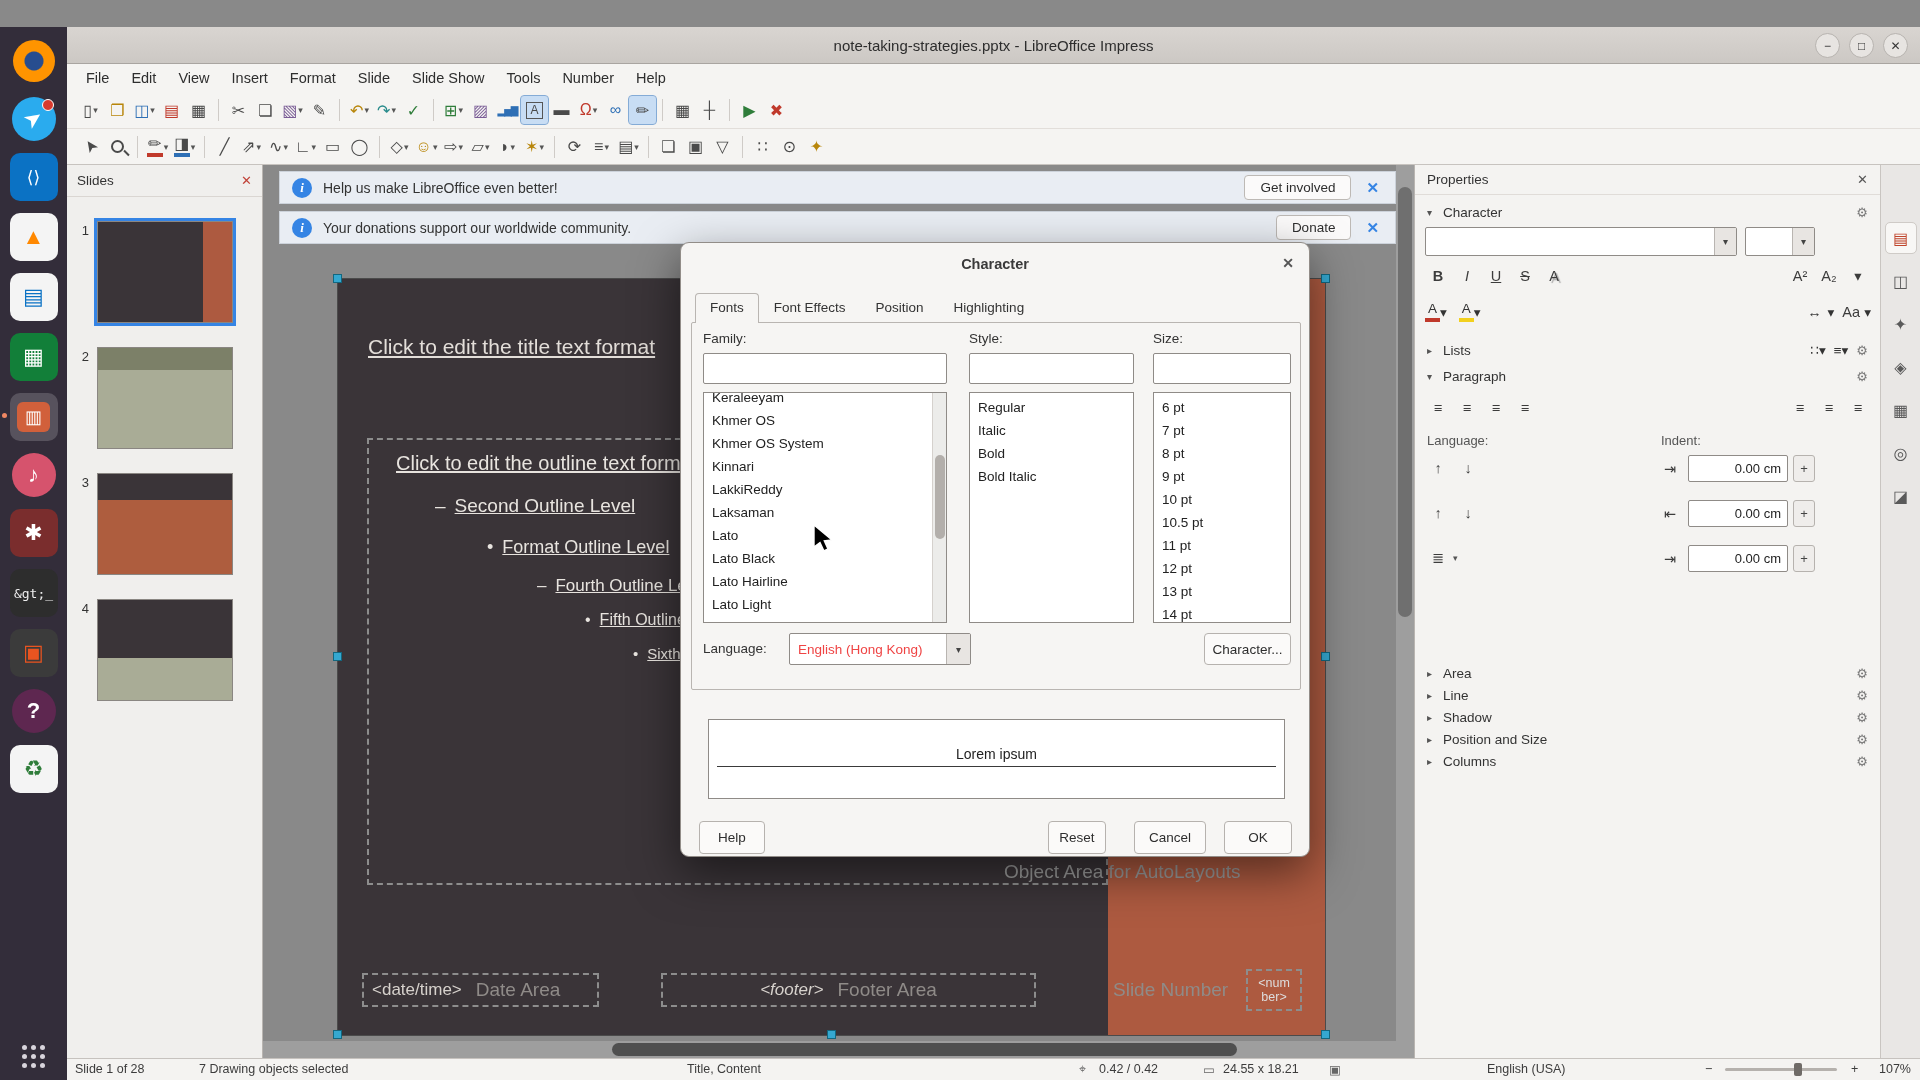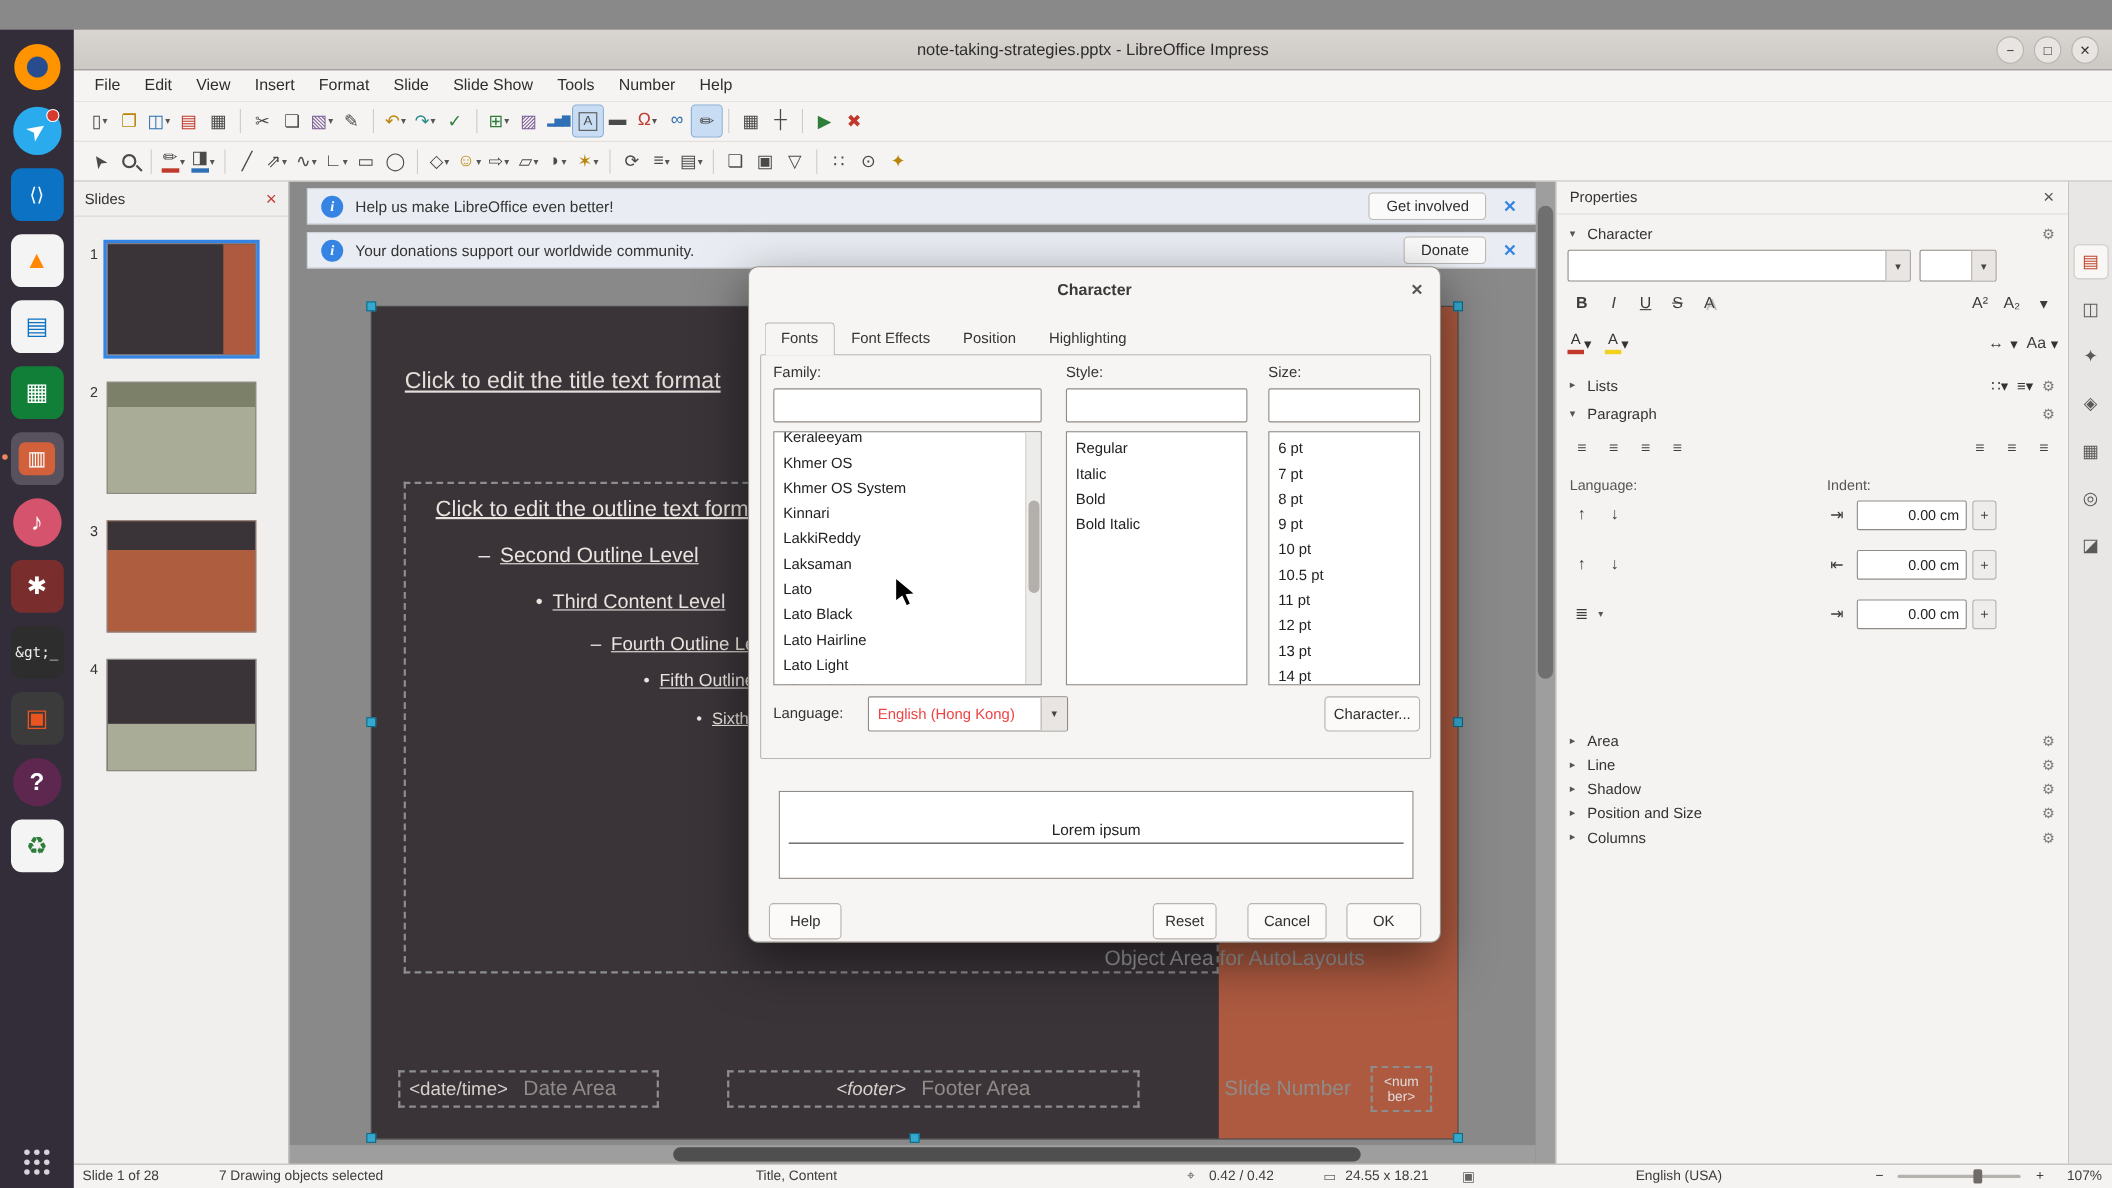--- a/index.html
+++ b/index.html
@@ -449,21 +449,21 @@
         </div>
     </div>
   </div>
 
   <div class="slide">
     <div class="band"></div>
     <div class="s-title">Click to edit the title text format</div>
     <div class="outline-box"></div>
     <div class="oline" style="left:49px;top:173px;font-size:20px"><span class="blt"></span><span class="txt">Click to edit the outline text format</span></div>
     <div class="oline" style="left:97px;top:216px;font-size:19px"><span class="blt">–</span><span class="txt">Second Outline Level</span></div>
-    <div class="oline" style="left:149px;top:258px;font-size:18px"><span class="blt">•</span><span class="txt">Third Content Level</span></div>
+    <div class="oline" style="left:149px;top:258px;font-size:18px"><span class="blt">•</span><span class="txt">Format Outline Level</span></div>
     <div class="oline" style="left:199px;top:297px;font-size:17px"><span class="blt">–</span><span class="txt">Fourth Outline Level</span></div>
     <div class="oline" style="left:247px;top:332px;font-size:16px"><span class="blt">•</span><span class="txt">Fifth Outline Level</span></div>
     <div class="oline" style="left:295px;top:366px;font-size:15px"><span class="blt">•</span><span class="txt">Sixth Outline Level</span></div>
     <div class="obj-area">Object Area for AutoLayouts</div>
     <div class="ph-box" style="left:24px;top:694px;width:237px;height:34px">
       <span class="ph-light">&lt;date/time&gt;</span>
       <span class="ph-gray">Date Area</span>
     </div>
     <div class="ph-box" style="left:323px;top:694px;width:375px;height:34px;justify-content:center">
       <span class="ph-light" style="font-style:italic">&lt;footer&gt;</span>

